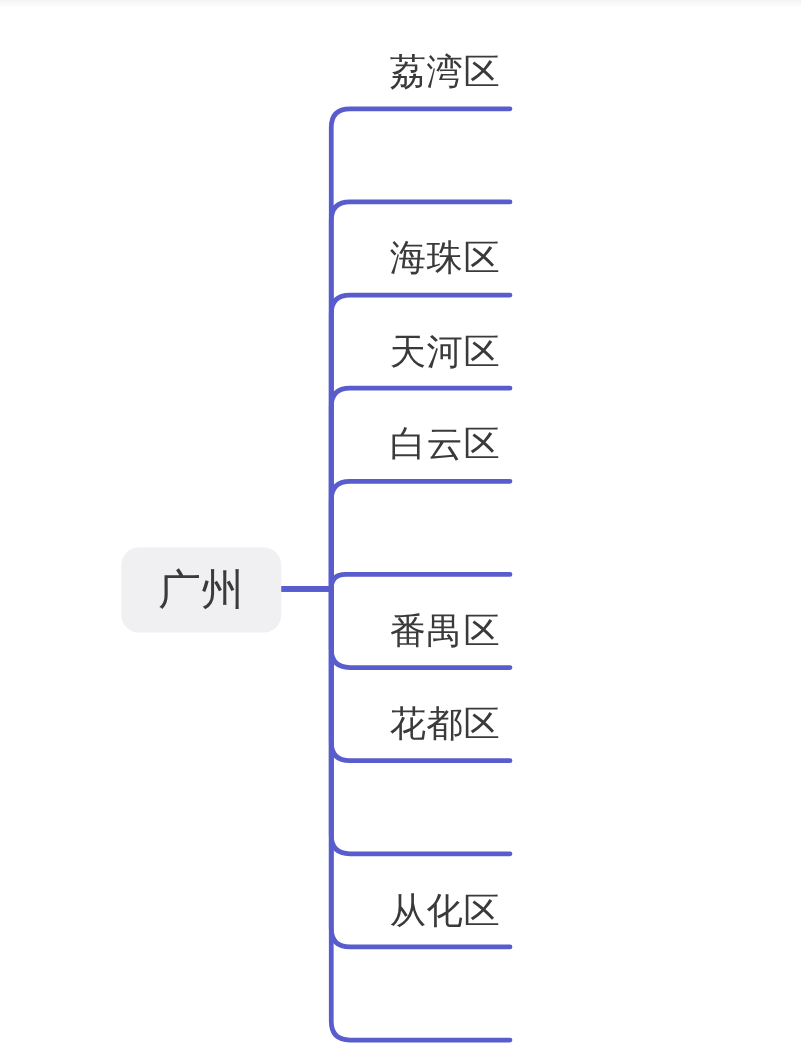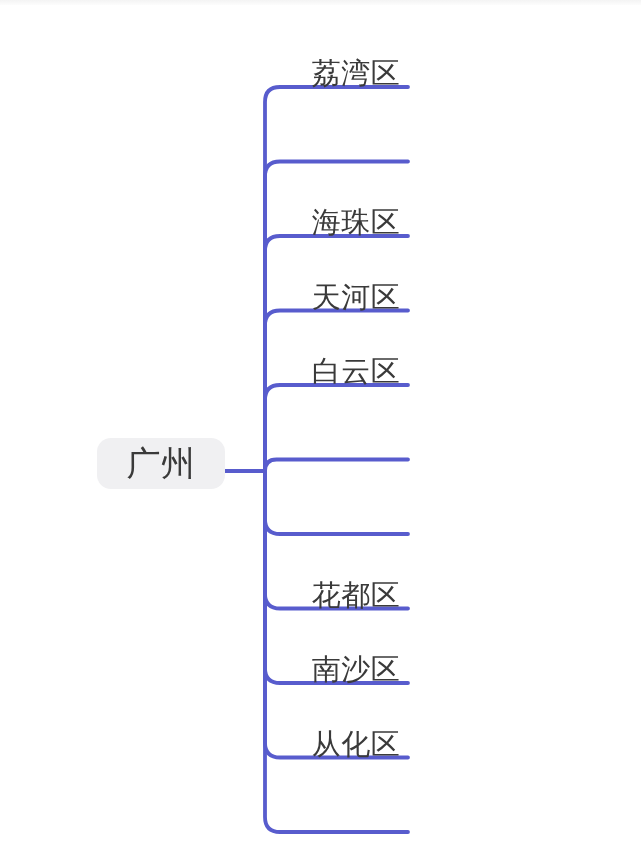--- a/index.html
+++ b/index.html
@@ -27,21 +27,21 @@
     top: 0; left: 0;
     width: 641px;
     height: 851px;
     pointer-events: none;
   }
   .root-node {
     position: absolute;
     left: 97px;
     top: 438px;
     width: 128px;
-    height: 51px;
+    height: 68px;
     background: var(--root-bg, #f0f0f2);
     border-radius: 14px;
     display: flex;
     align-items: center;
     justify-content: center;
     cursor: pointer;
   }
   .root-node .label {
     font-size: 34px;
     letter-spacing: 0.5px;
@@ -54,21 +54,20 @@
     width: 106px;
     height: 34px;
     line-height: 34px;
     text-align: center;
     font-size: 29px;
     letter-spacing: 0.5px;
     color: var(--text-color, #3a3a3a);
     font-weight: 400;
     cursor: pointer;
     white-space: nowrap;
-    margin-top: 15px;
   }
 </style>
 </head>
 <body>
 
 <div class="canvas">
 
   <div class="top-edge"></div>
 
   <svg class="connectors" id="connectors" viewBox="0 0 641 851" xmlns="http://www.w3.org/2000/svg">
@@ -86,17 +85,17 @@
     </svg>
 
   <div class="root-node">
     <span class="label">广州</span>
   </div>
 
   <div class="branch" style="top:41px">荔湾区</div>
   <div class="branch" style="top:190px">海珠区</div>
   <div class="branch" style="top:339px">白云区</div>
   <div class="branch" style="top:265px">天河区</div>
+  <div class="branch" style="top:488px">番禺区</div>
   <div class="branch" style="top:563px">花都区</div>
-  <div class="branch" style="top:637px">南沙区</div>
   <div class="branch" style="top:712px">从化区</div>
 
 </div>
 
 </body></html>

